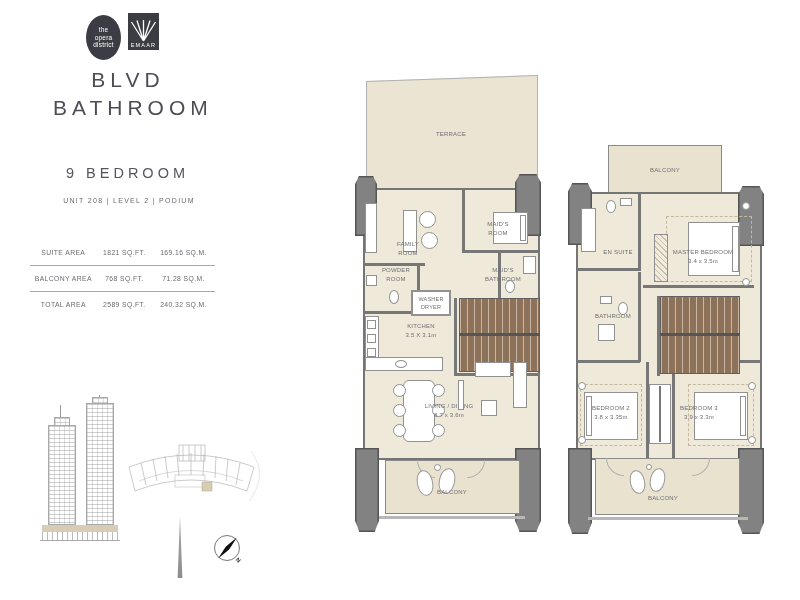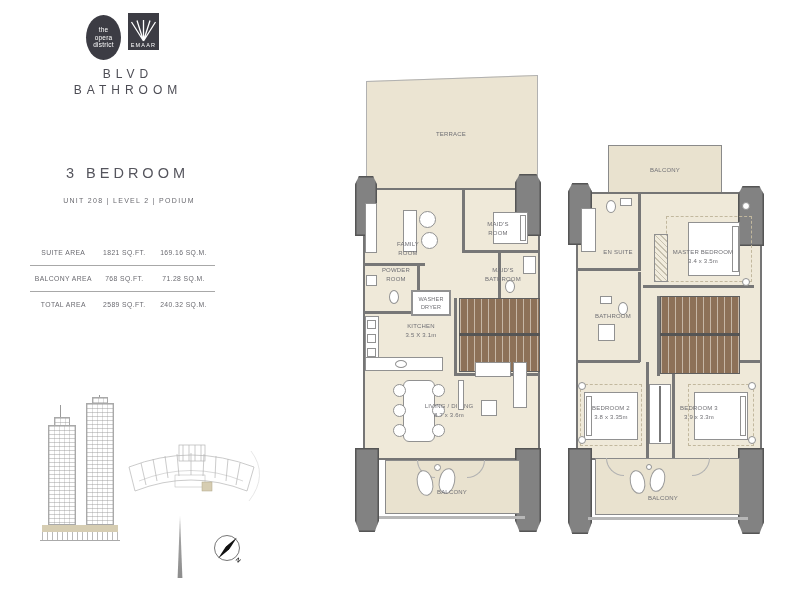--- a/index.html
+++ b/index.html
@@ -6,21 +6,21 @@
   body{font-family:"Liberation Sans", sans-serif; background:#fff;}
   .page{position:relative;width:800px;height:600px;background:#fff;overflow:hidden;color:#55555d;}
   .abs{position:absolute;}
   
   .opera-logo{left:86px;top:15px;width:35px;height:45px;border-radius:50%;background:#3c3c44;color:#fff;
     display:flex;flex-direction:column;align-items:center;justify-content:center;line-height:1.15;}
   .opera-logo span{font-size:6.5px;letter-spacing:.2px;}
   .emaar-logo{left:128px;top:13px;width:31px;height:35px;background:#3c3c44;display:flex;flex-direction:column;align-items:center;justify-content:flex-end;padding-bottom:2px;}
   .emaar-logo .em-label{color:#fff;font-size:5.5px;letter-spacing:1.2px;}
   .title-block{left:53px;top:66px;width:150px;text-align:center;color:#4d4d55;}
-  .title-line{font-size:12px;letter-spacing:5px;line-height:1.35;}
+  .title-line{font-size:21px;letter-spacing:5px;line-height:1.35;}
   .bedrooms{left:35px;top:165px;width:185px;text-align:center;font-size:14.5px;letter-spacing:4px;color:#55555d;}
   .unit-info{left:35px;top:197px;width:188px;text-align:center;font-size:7px;letter-spacing:1.3px;color:#6a6a70;}
   
   .area-table{left:30px;top:240px;width:185px;}
   .arow{display:flex;align-items:center;height:25px;}
   .arow + .arow{border-top:1px solid #a8a8a8;}
   .acell{font-size:6.8px;letter-spacing:.4px;color:#6a6a70;text-align:center;}
   .c1{width:36%;} .c2{width:30%;} .c3{width:34%;}
   
   .floor{background:#efe9d9;border:2.5px solid #757575;box-sizing:border-box;}
@@ -65,21 +65,21 @@
   <div class="abs emaar-logo">
     <svg width="27" height="22" viewBox="0 0 27 22">
       <path d="M13.5 21 L1.5 2 M13.5 21 L7 .5 M13.5 21 L13.5 0 M13.5 21 L20 .5 M13.5 21 L25.5 2" stroke="#fff" stroke-width="1.3" fill="none"></path>
     </svg>
     <span class="em-label">EMAAR</span>
   </div>
   <div class="abs title-block">
     <div class="title-line">BLVD</div>
     <div class="title-line">BATHROOM</div>
   </div>
-  <div class="abs bedrooms">3 BEDROOM</div>
+  <div class="abs bedrooms">9 BEDROOM</div>
   <div class="abs unit-info">UNIT 208 | LEVEL 2  | PODIUM</div>
 
   <div class="abs area-table">
     <div class="arow">
       <span class="acell c1">SUITE AREA</span>
       <span class="acell c2">1821 SQ.FT.</span>
       <span class="acell c3">169.16 SQ.M.</span>
     </div>
     <div class="arow">
       <span class="acell c1">BALCONY AREA</span>

